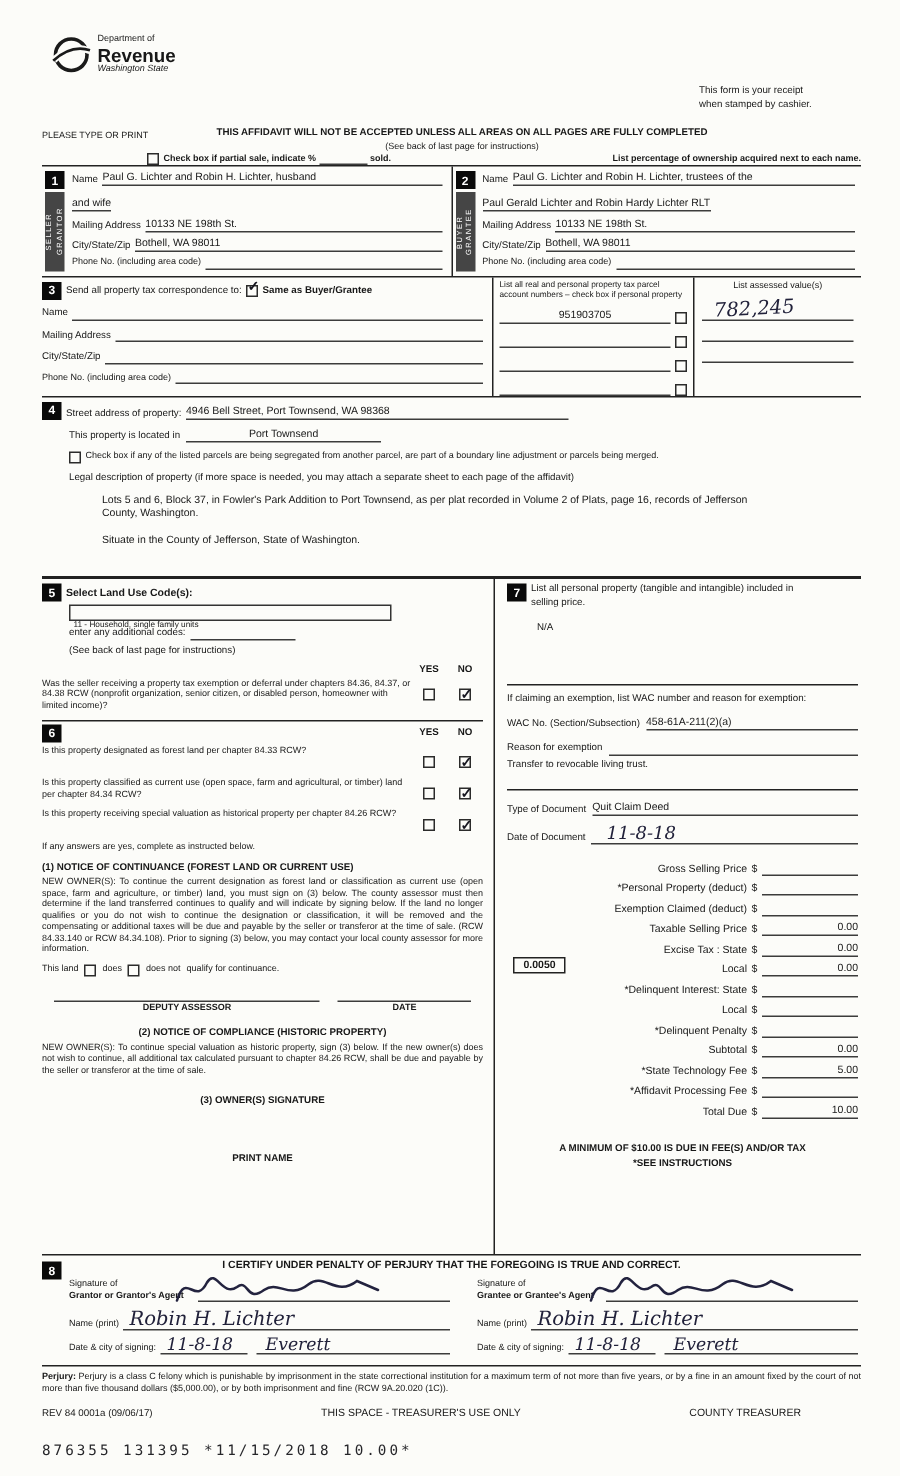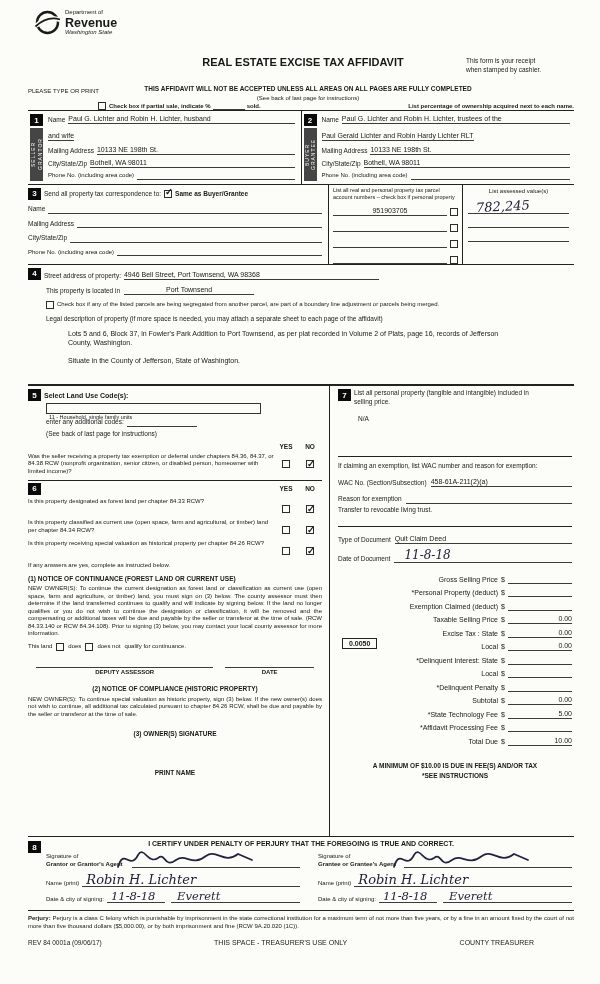--- a/index.html
+++ b/index.html
@@ -36,34 +36,33 @@
   .ratebox{position:absolute;left:4px;bottom:2px;border:1.5px solid #222;padding:1px 6px;font-size:7px;font-weight:bold}
   .qc{width:24px;text-align:center;flex:none}
 </style>
 </head>
 <body>
 
 <div class="page">
   <div class="inner">
 
     <div class="rel" style="height:104px">
-      <div class="abs flex" style="left:6px;top:3px;gap:4px">
+      <div class="abs flex" style="left:6px;top:17px;gap:4px">
         <svg width="27" height="27" viewBox="0 0 27 27">
           <circle cx="13.5" cy="13.5" r="10.5" fill="none" stroke="#1a1a1a" stroke-width="2.4"></circle>
           <path d="M2 17 Q13.5 5.5 26 11" stroke="#fcfcf9" stroke-width="4.5" fill="none"></path>
           <path d="M1.5 17.5 Q13.5 6.5 26 10.5" stroke="#1a1a1a" stroke-width="1.8" fill="none"></path>
         </svg>
         <div>
           <div class="t6">Department of</div>
           <div style="font-size:12.5px;font-weight:bold;line-height:12px">Revenue</div>
           <div class="t6 it">Washington State</div>
         </div>
       </div>
       <div class="abs ctr" style="left:120px;top:50px;width:310px">
-        <div class="b" style="font-size:11px;line-height:12px">REAL ESTATE EXCISE TAX AFFIDAVIT</div>
       </div>
       <div class="abs t65" style="right:0;top:51px;width:108px">
         <div>This form is your receipt</div>
         <div>when stamped by cashier.</div>
       </div>
       <div class="abs t6" style="left:0;top:82px">PLEASE TYPE OR PRINT</div>
       <div class="abs ctr" style="left:60px;top:79px;width:440px">
         <div class="t65 b">THIS AFFIDAVIT WILL NOT BE ACCEPTED UNLESS ALL AREAS ON ALL PAGES ARE FULLY COMPLETED</div>
         <div class="t6" style="margin-top:1px">(See back of last page for instructions)</div>
       </div>
@@ -439,16 +438,17 @@
     <div>
       <div class="t6 just" style="border-top:1px solid #222;padding-top:4px">
         <span class="b">Perjury:</span>
         <span>Perjury is a class C felony which is punishable by imprisonment in the state correctional institution for a maximum term of not more than five years, or by a fine in an amount fixed by the court of not more than five thousand dollars ($5,000.00), or by both imprisonment and fine (RCW 9A.20.020 (1C)).</span>
       </div>
       <div class="flex t65" style="margin-top:8px;align-items:baseline">
         <span>REV 84 0001a (09/06/17)</span>
         <span class="grow ctr t7">THIS SPACE - TREASURER'S USE ONLY</span>
         <span class="t7" style="margin-right:40px">COUNTY TREASURER</span>
       </div>
+      <div style="margin-top:14px;font-family:'DejaVu Sans Mono',monospace;font-size:9.5px;letter-spacing:2px;color:#26262a">876355 131395 *11/15/2018 10.00*</div>
     </div>
 
   </div>
 </div>
 
 </body></html>

